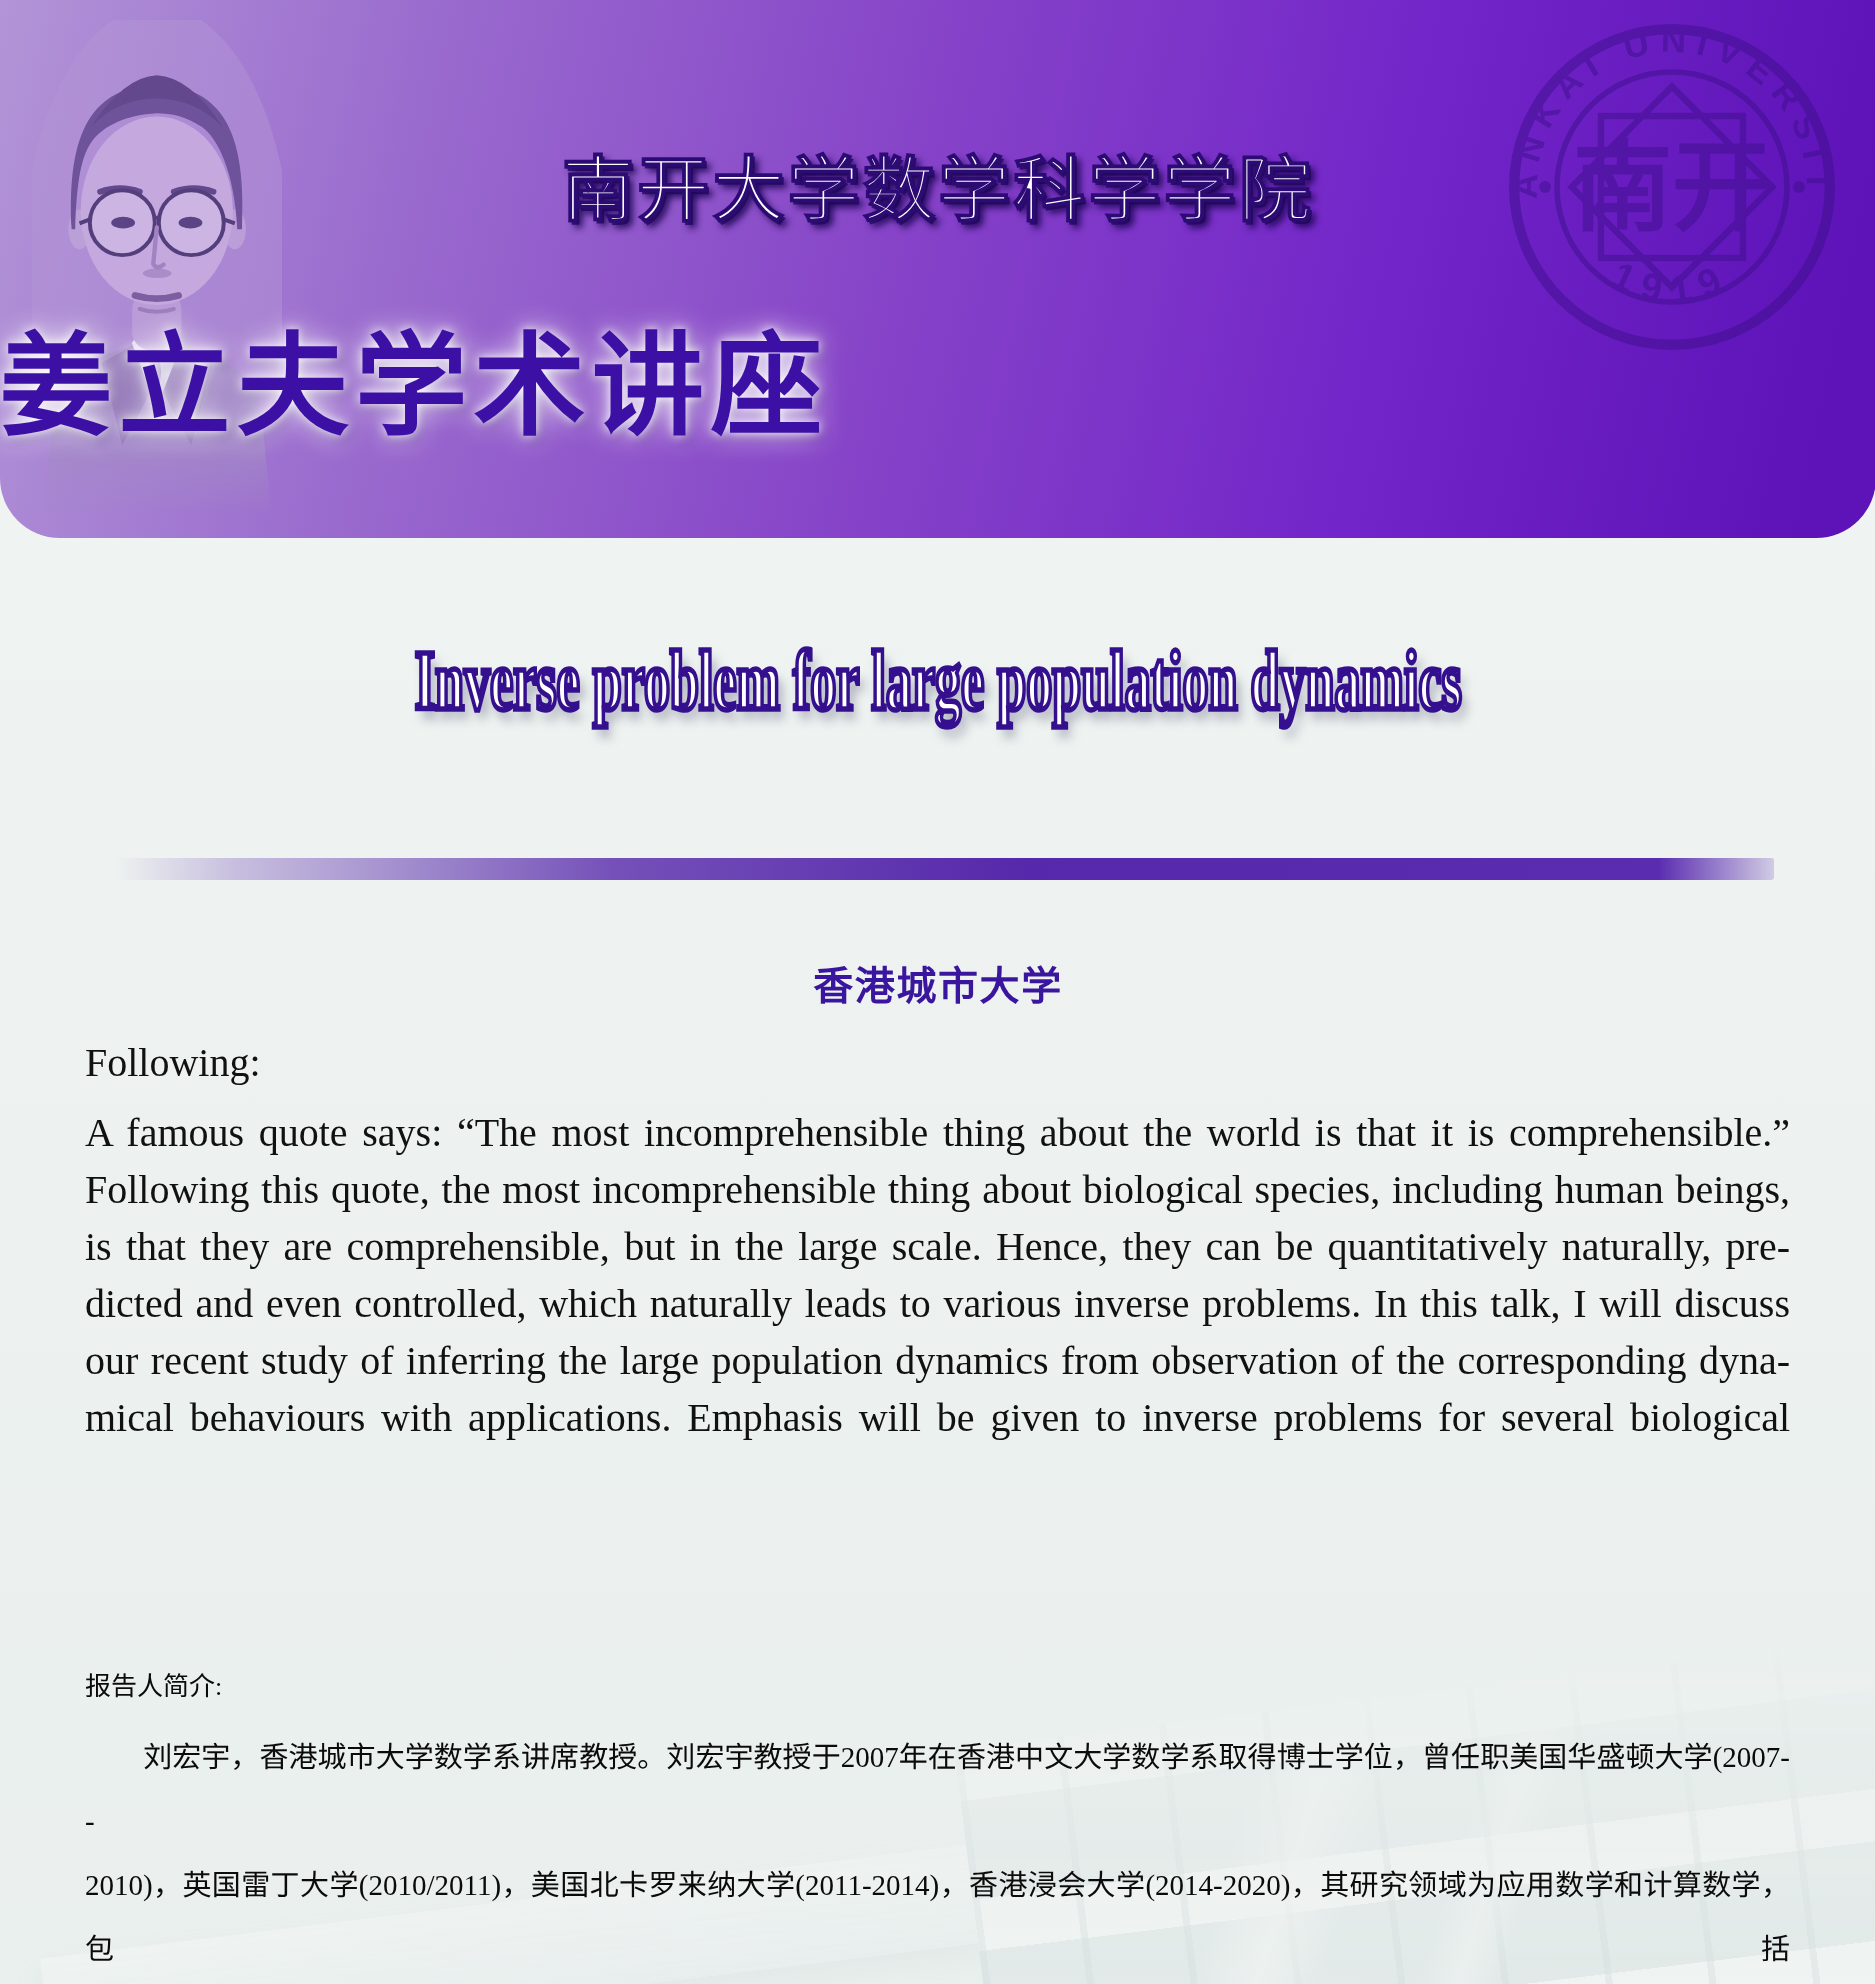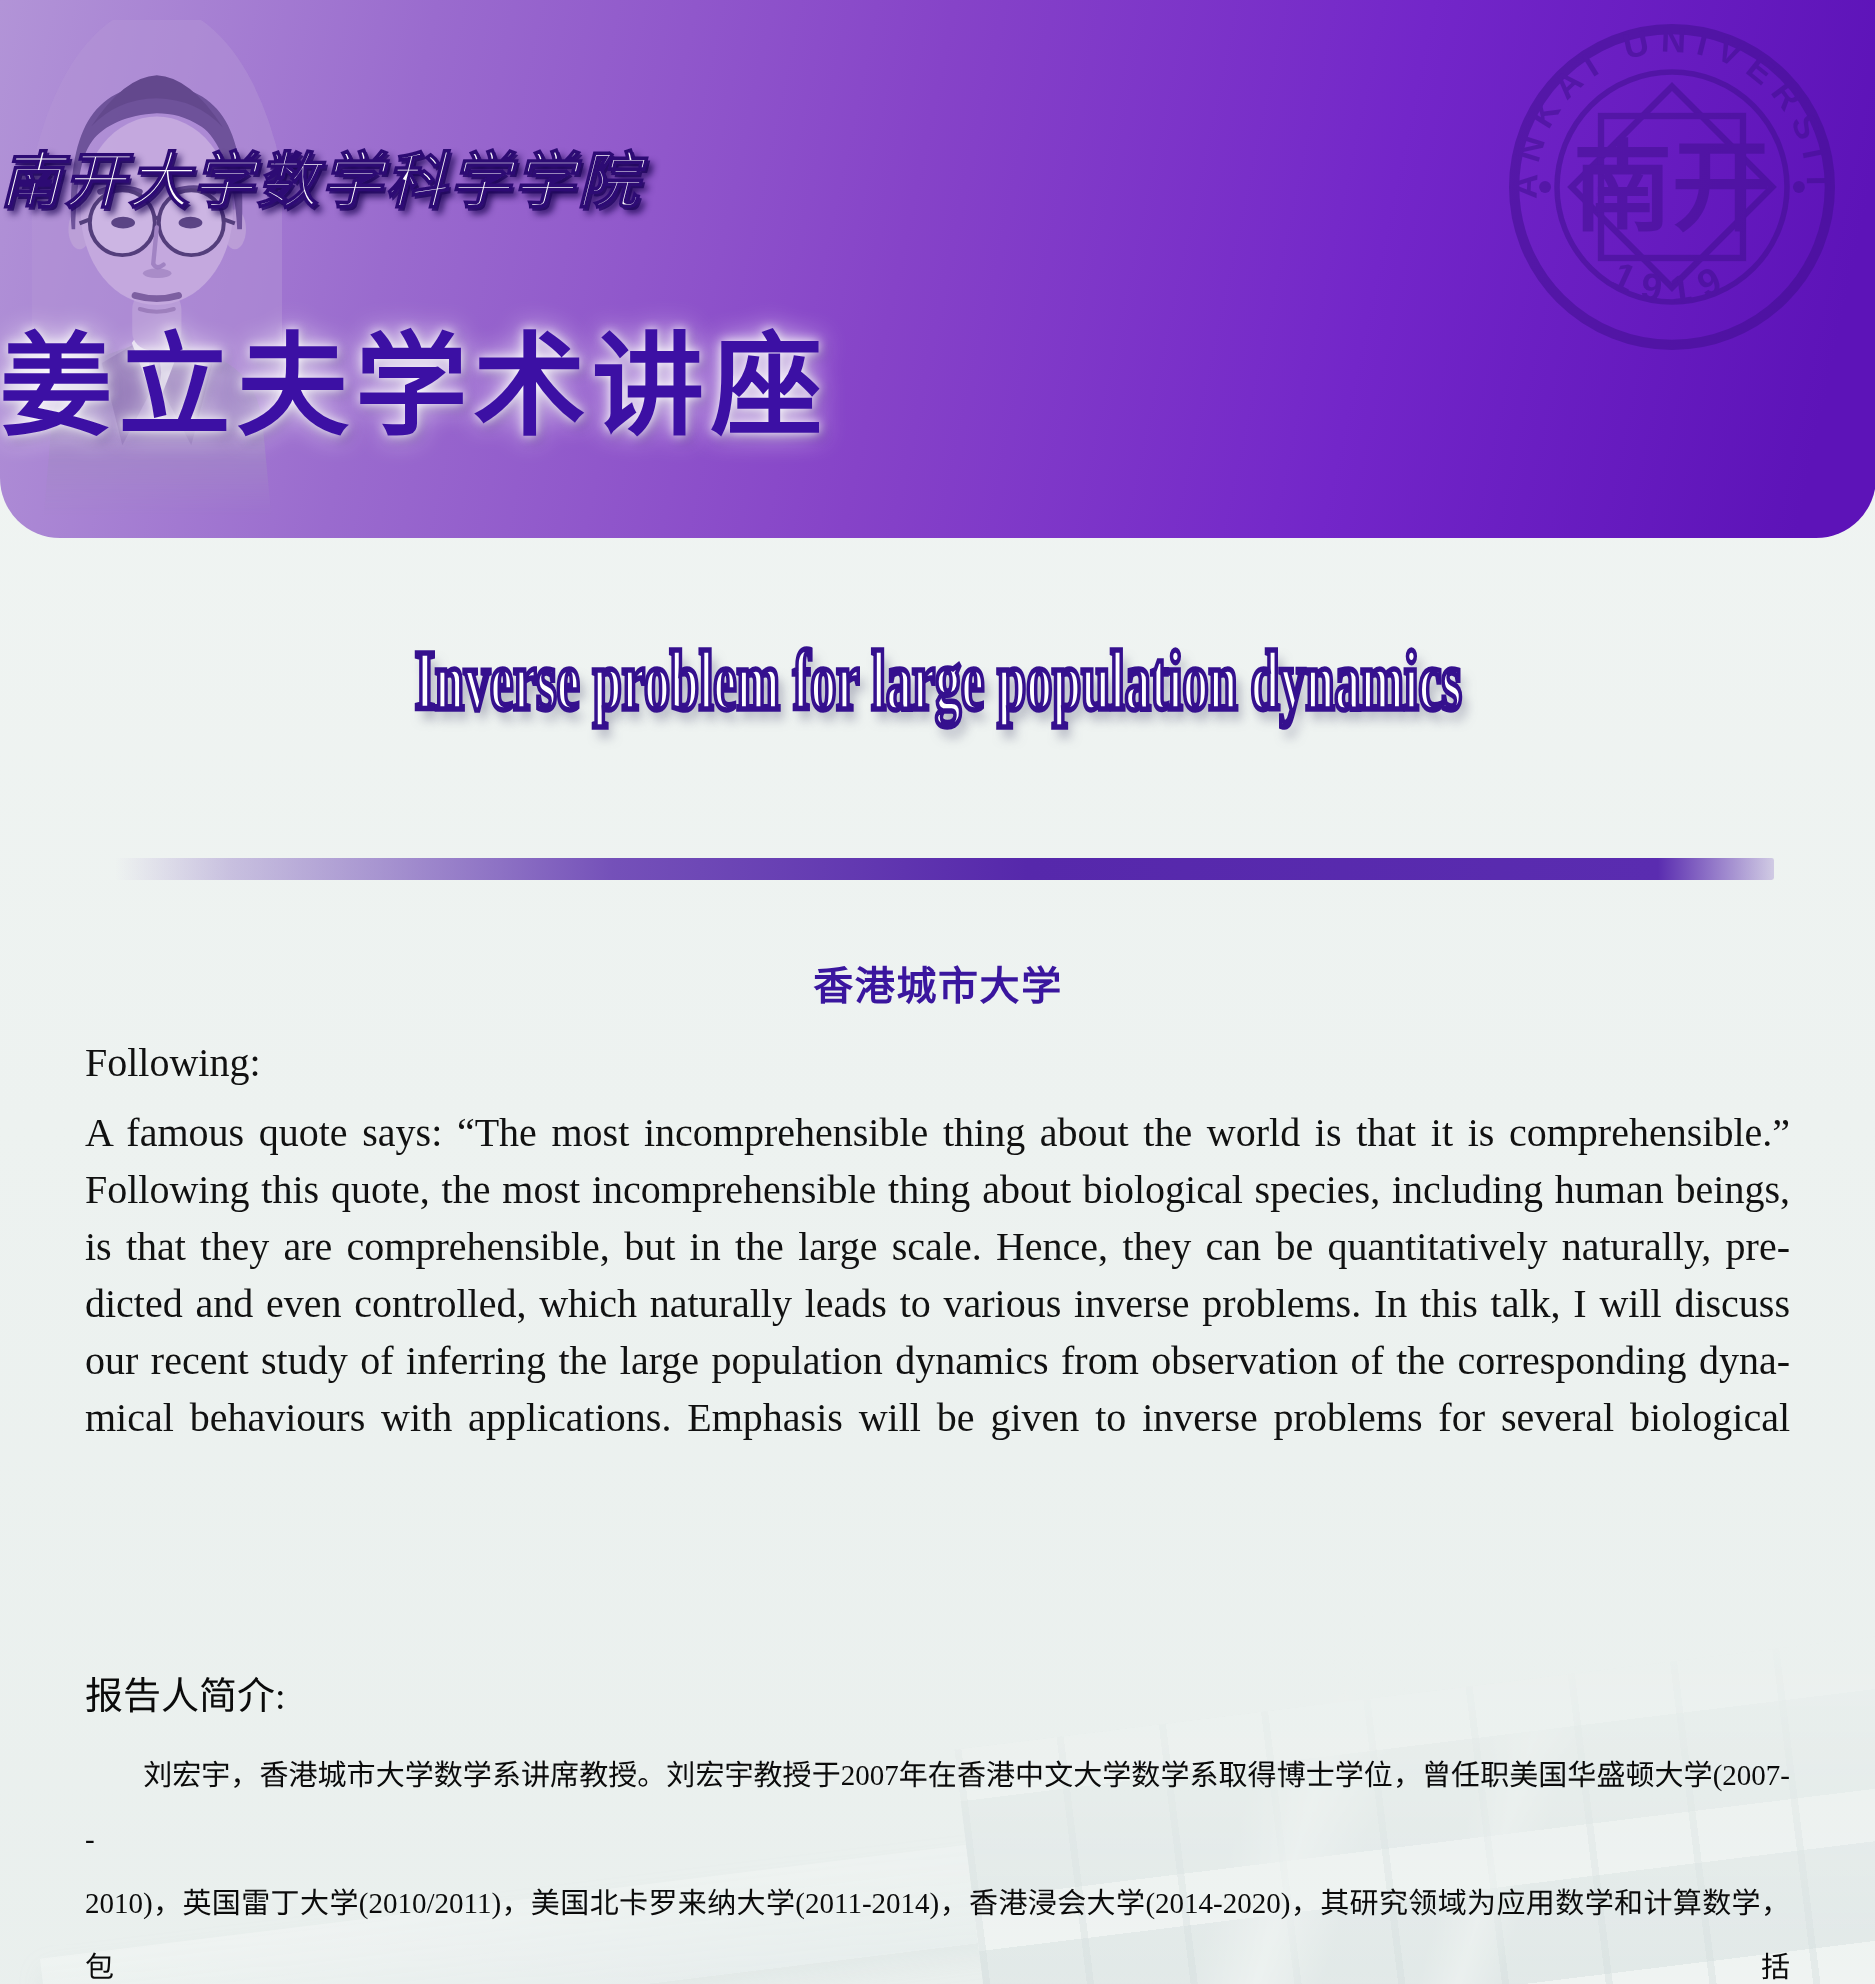--- a/index.html
+++ b/index.html
@@ -6,24 +6,24 @@
   body{font-family:"Liberation Sans",sans-serif;}
   .page{position:relative;width:1876px;height:2813px;overflow:hidden;
         background:linear-gradient(180deg,#f1f5f3 0%,#edf2f0 40%,#e9efed 75%,#e7edeb 100%);}
   
   .header{position:absolute;left:0;top:0;width:1876px;height:538px;z-index:2;
           border-radius:0 0 60px 60px;
           background:linear-gradient(102deg,#b294d7 0%,#9a6bce 22%,#8643c8 48%,#7326c9 72%,#5d13b8 96%);}
   .portrait{position:absolute;left:32px;top:20px;width:250px;height:496px;
             -webkit-mask-image:linear-gradient(to bottom,#000 82%,transparent 100%);
             mask-image:linear-gradient(to bottom,#000 82%,transparent 100%);}
-  .h-title1{position:absolute;left:0;right:0;top:131px;
-            font-size:61px;font-weight:900;letter-spacing:3.2px;color:#ffffff;
+  .h-title1{position:absolute;left:0;right:0;top:131px;text-align:center;
+            font-size:72px;font-weight:900;letter-spacing:3.2px;color:#ffffff;
             -webkit-text-stroke:1.6px #2d0b74;
-            text-shadow:5.6px 6.4px 7.1px rgba(28,6,84,.95),2.4px 3.2px 0 rgba(45,11,116,.85);font-style:italic;}
+            text-shadow:5.6px 6.4px 7.1px rgba(28,6,84,.95),2.4px 3.2px 0 rgba(45,11,116,.85);}
   .h-title2{position:absolute;left:0;right:0;top:295px;text-align:left;
             font-size:112px;font-weight:900;letter-spacing:6.4px;color:#3c10a4;
             text-shadow:0 0 11px #ffffff,0 0 28px rgba(255,255,255,.95),4px 4.8px 10.3px rgba(40,10,100,.45);}
   .seal{position:absolute;left:1509px;top:24px;width:326px;height:326px;opacity:.52;}
   
   .talk-title{position:absolute;left:0;right:0;top:632px;text-align:center;z-index:2;white-space:nowrap;}
   .talk-title span{display:inline-block;transform:scaleX(.62);transform-origin:center;
             font-family:"Liberation Serif",serif;font-weight:700;font-size:84px;color:#ffffff;
             -webkit-text-stroke:5.6px #35108e;
             text-shadow:8px 10.3px 13.5px rgba(95,95,125,.55);}
@@ -33,21 +33,21 @@
             font-size:47px;font-weight:800;letter-spacing:2.4px;color:#3a169e;}
   .affiliation{position:absolute;left:0;right:0;top:954px;text-align:center;z-index:2;
             font-size:40px;font-weight:700;letter-spacing:1.6px;color:#3a169e;}
   
   .abstract{position:absolute;left:85px;top:1039px;width:1705px;z-index:2;}
   .abs-heading{font-family:"Liberation Serif",serif;font-size:40px;color:#111;margin:0 0 17.5px 0;}
   .abstract .line{font-family:"Liberation Serif",serif;font-size:40px;line-height:57px;color:#111;}
   .just{text-align:justify;text-align-last:justify;}
   
   .bio{position:absolute;left:85px;top:1665px;width:1705px;z-index:2;}
-  .bio-heading{font-family:"Liberation Serif",serif;font-size:38px;color:#0b0b0b;margin:0 0 23px 0;}
+  .bio-heading{font-family:"Liberation Serif",serif;font-size:26px;color:#0b0b0b;margin:0 0 23px 0;}
   .bio .line{font-family:"Liberation Serif",serif;font-size:29px;line-height:64px;color:#0b0b0b;}
   
   .campus{position:absolute;left:0;top:1608px;width:1876px;height:1206px;z-index:0;overflow:hidden;
           -webkit-mask-image:linear-gradient(to bottom,transparent 0%,rgba(0,0,0,.16) 18%,rgba(0,0,0,.4) 45%,rgba(0,0,0,.75) 75%,#000 100%);
           mask-image:linear-gradient(to bottom,transparent 0%,rgba(0,0,0,.16) 18%,rgba(0,0,0,.4) 45%,rgba(0,0,0,.75) 75%,#000 100%);}
   .tilt{position:absolute;left:-139px;top:-40px;width:2223px;height:1429px;
         transform:rotate(-7deg);transform-origin:42% 58%;}
   .blkC{position:absolute;left:1171px;top:206px;width:1032px;height:1151px;
         background:
           repeating-linear-gradient(90deg,rgba(150,170,176,.4) 0 7.1px,rgba(255,255,255,0) 7.1px 103px),

